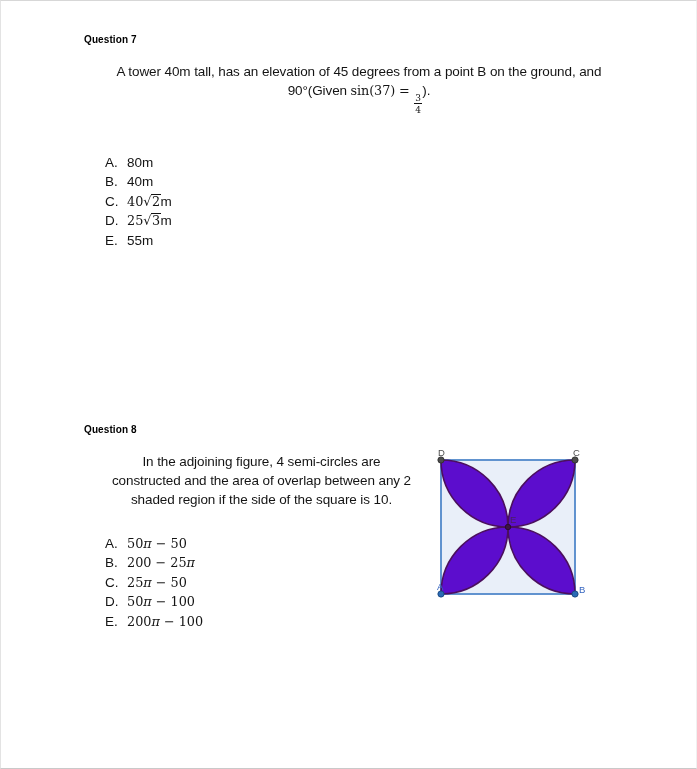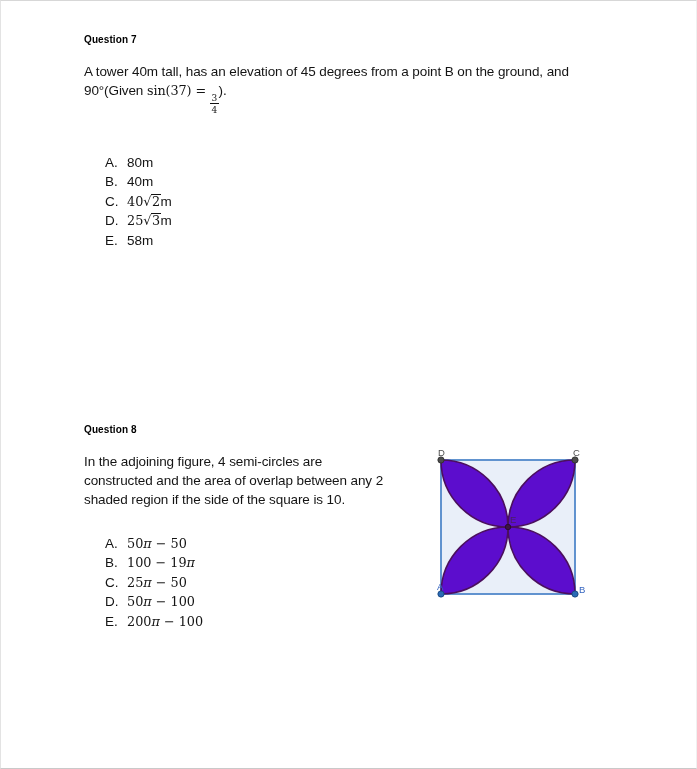--- a/index.html
+++ b/index.html
@@ -18,20 +18,21 @@
   }
   .q-head{
     position:absolute; left:83px;
     font-size:10px; font-weight:bold; color:#000;
     letter-spacing:0.1px;
   }
   .q-body{
     position:absolute; left:83px;
     font-size:13.5px; line-height:19px; color:#141414;
     letter-spacing:-0.1px;
+    text-align:center;
   }
   .line{ white-space:nowrap; }
   .opts{
     position:absolute; left:104px;
     font-size:13.5px; color:#141414;
   }
   .opt{ line-height:19.4px; white-space:nowrap; display:flex; align-items:baseline; }
   .opt .letter{ display:inline-block; width:22px; }
   .math{ font-family:"DejaVu Serif", serif; font-size:12.8px; }
   .it{ font-style:italic; }
@@ -71,38 +72,38 @@
       <div class="opt">
         <span class="letter">C.</span>
         <span class="val"><span class="math">40</span><span class="math">√<span class="ol">2</span></span><span class="">m</span></span>
       </div>
       <div class="opt">
         <span class="letter">D.</span>
         <span class="val"><span class="math">25</span><span class="math">√<span class="ol">3</span></span><span class="">m</span></span>
       </div>
       <div class="opt">
         <span class="letter">E.</span>
-        <span class="val"><span class="">58m</span></span>
+        <span class="val"><span class="">55m</span></span>
       </div>
     </div>
 
   <div class="q-head" style="top:423px">Question 8</div>
   <div class="q-body" style="top:451px; width:355px">
       <div class="line"><span>In the adjoining figure, 4 semi-circles are</span></div>
       <div class="line"><span>constructed and the area of overlap between any 2</span></div>
       <div class="line"><span>shaded region if the side of the square is 10.</span></div>
     </div>
   <div class="opts" style="top:533px">
       <div class="opt">
         <span class="letter">A.</span>
         <span class="val"><span class="math">50</span><span class="math it">π</span><span class="math"> − 50</span></span>
       </div>
       <div class="opt">
         <span class="letter">B.</span>
-        <span class="val"><span class="math">100 − 19</span><span class="math it">π</span></span>
+        <span class="val"><span class="math">200 − 25</span><span class="math it">π</span></span>
       </div>
       <div class="opt">
         <span class="letter">C.</span>
         <span class="val"><span class="math">25</span><span class="math it">π</span><span class="math"> − 50</span></span>
       </div>
       <div class="opt">
         <span class="letter">D.</span>
         <span class="val"><span class="math">50</span><span class="math it">π</span><span class="math"> − 100</span></span>
       </div>
       <div class="opt">

